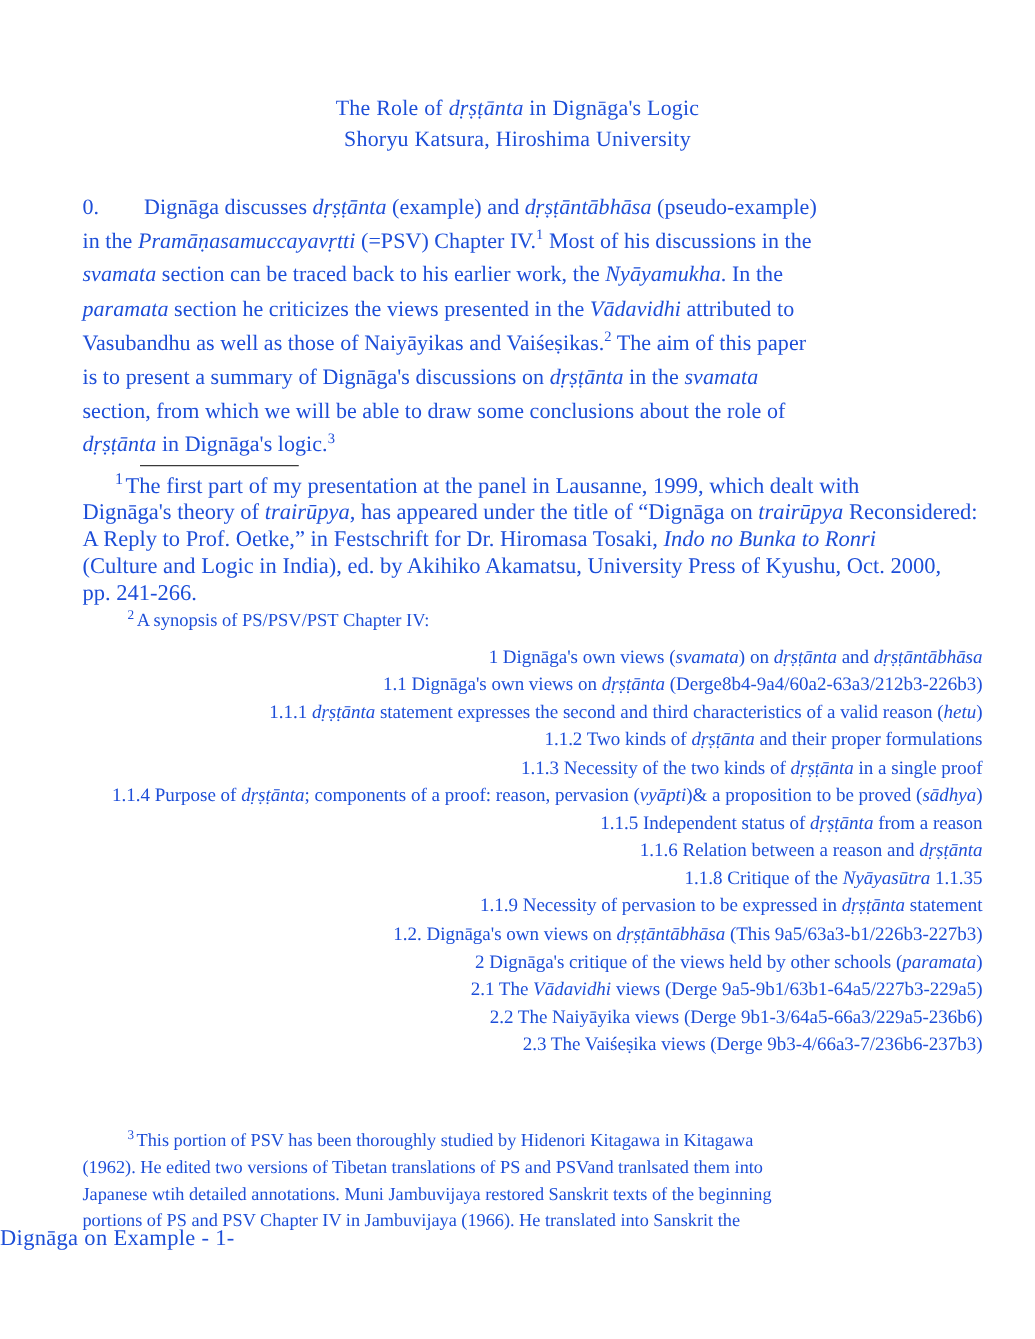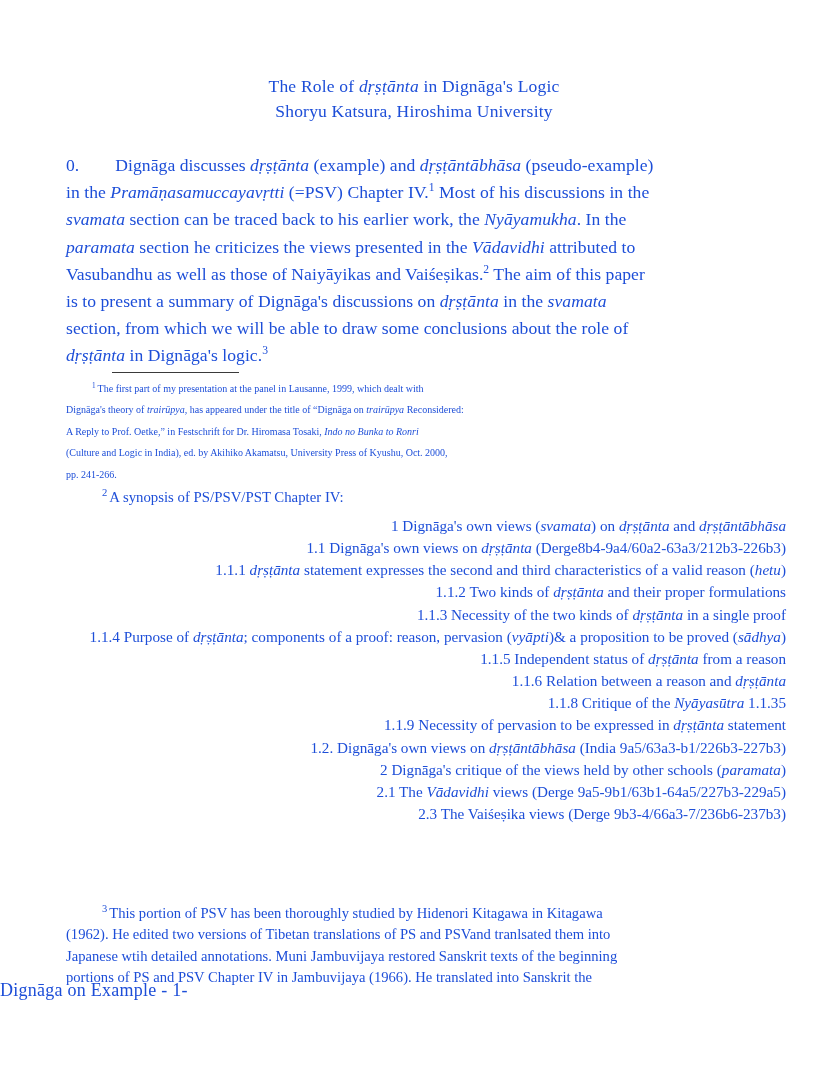--- a/index.html
+++ b/index.html
@@ -57,21 +57,21 @@
   }
 
   
   .fn1-block {
     position: absolute;
     left: 66px;
     top: 378px;
     width: 700px;
   }
   .fn1-line {
-    font-size: 10px;
+    font-size: 18px;
     line-height: 21.4px;
     white-space: nowrap;
   }
 
   
   .fn2-head {
     position: absolute;
     left: 66px;
     top: 487px;
     width: 700px;
@@ -185,23 +185,24 @@
     <div class="outline-item lvl-1"><span><span>1 Dignāga's own views (</span><span class="it">svamata</span><span>) on </span><span class="it">dṛṣṭānta</span><span> and </span><span class="it">dṛṣṭāntābhāsa</span></span></div>
     <div class="outline-item lvl-2"><span><span>1.1 Dignāga's own views on </span><span class="it">dṛṣṭānta</span><span> (Derge8b4-9a4/60a2-63a3/212b3-226b3)</span></span></div>
     <div class="outline-item lvl-3"><span><span>1.1.1 </span><span class="it">dṛṣṭānta</span><span> statement expresses the second and third characteristics of a valid reason (</span><span class="it">hetu</span><span>)</span></span></div>
     <div class="outline-item lvl-3"><span><span>1.1.2 Two kinds of </span><span class="it">dṛṣṭānta</span><span> and their proper formulations</span></span></div>
     <div class="outline-item lvl-3b"><span><span>1.1.3 Necessity of the two kinds of </span><span class="it">dṛṣṭānta</span><span> in a single proof</span></span></div>
     <div class="outline-item lvl-3 wrap"><span><span>1.1.4 Purpose of </span><span class="it">dṛṣṭānta</span><span>; components of a proof: reason, pervasion (</span><span class="it">vyāpti</span><span>)&amp; a proposition to be proved (</span><span class="it">sādhya</span><span>)</span></span></div>
     <div class="outline-item lvl-3"><span><span>1.1.5 Independent status of </span><span class="it">dṛṣṭānta</span><span> from a reason</span></span></div>
     <div class="outline-item lvl-3"><span><span>1.1.6 Relation between a reason and </span><span class="it">dṛṣṭānta</span></span></div>
     <div class="outline-item lvl-3"><span><span>1.1.8 Critique of the </span><span class="it">Nyāyasūtra</span><span> 1.1.35</span></span></div>
     <div class="outline-item lvl-3"><span><span>1.1.9 Necessity of pervasion to be expressed in </span><span class="it">dṛṣṭānta</span><span> statement</span></span></div>
-    <div class="outline-item lvl-3"><span><span>1.2. Dignāga's own views on </span><span class="it">dṛṣṭāntābhāsa</span><span> (India 9a5/63a3-b1/226b3-227b3)</span></span></div>
+    <div class="outline-item lvl-3"><span><span>1.2. Dignāga's own views on </span><span class="it">dṛṣṭāntābhāsa</span><span> (This 9a5/63a3-b1/226b3-227b3)</span></span></div>
     <div class="outline-item lvl-2"><span><span>2 Dignāga's critique of the views held by other schools (</span><span class="it">paramata</span><span>)</span></span></div>
     <div class="outline-item lvl-2"><span><span>2.1 The </span><span class="it">Vādavidhi</span><span> views (Derge 9a5-9b1/63b1-64a5/227b3-229a5)</span></span></div>
+    <div class="outline-item lvl-2"><span><span>2.2 The Naiyāyika views (Derge 9b1-3/64a5-66a3/229a5-236b6)</span></span></div>
     <div class="outline-item lvl-2"><span><span>2.3 The Vaiśeṣika views  (Derge 9b3-4/66a3-7/236b6-237b3)</span></span></div>
   </div>
 
   <div class="fn3-block">
     <div class="fn3-line">
       <span class="sp-indent"></span><span class="fn-mark">3</span><span><span>This portion  of  PSV  has  been  thoroughly  studied  by  Hidenori  Kitagawa  in  Kitagawa</span></span>
     </div>
     <div class="fn3-line"><span><span>(1962).  He edited two versions of Tibetan translations of PS and PSVand tranlsated them into</span></span></div>
     <div class="fn3-line"><span><span>Japanese wtih detailed annotations.  Muni Jambuvijaya restored Sanskrit texts of the beginning</span></span></div>
     <div class="fn3-line"><span><span>portions of PS and PSV Chapter  IV  in  Jambuvijaya (1966).   He  translated  into  Sanskrit  the</span></span></div>

